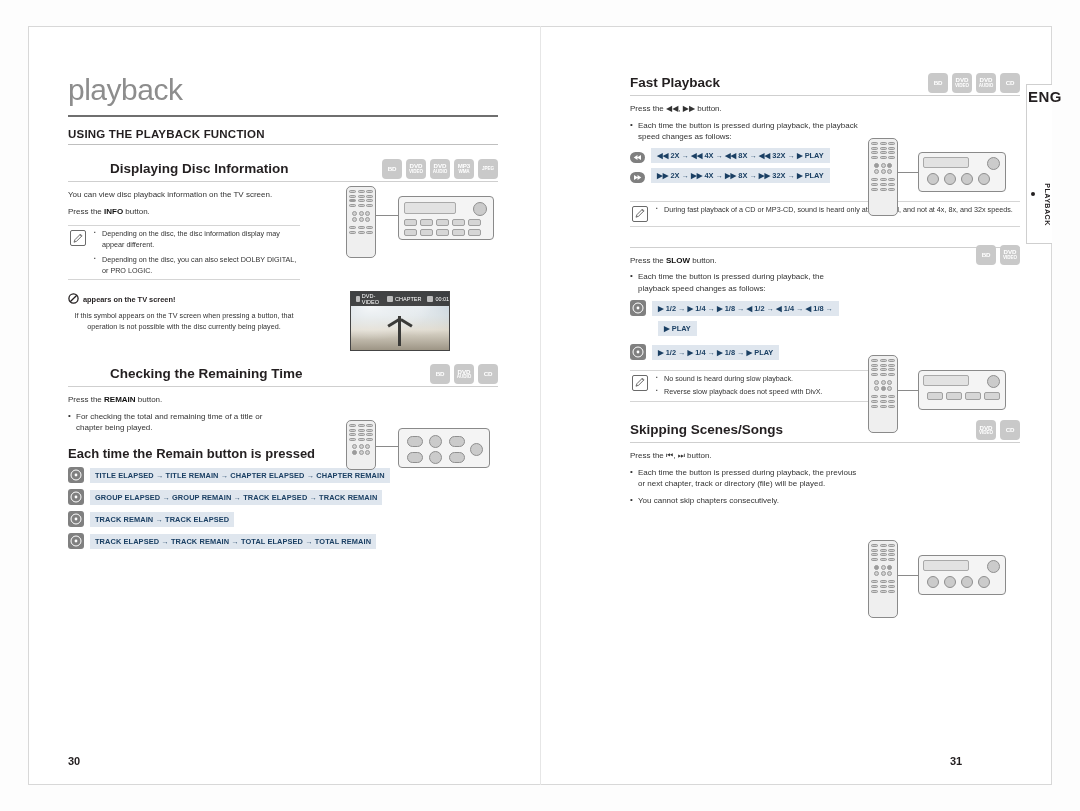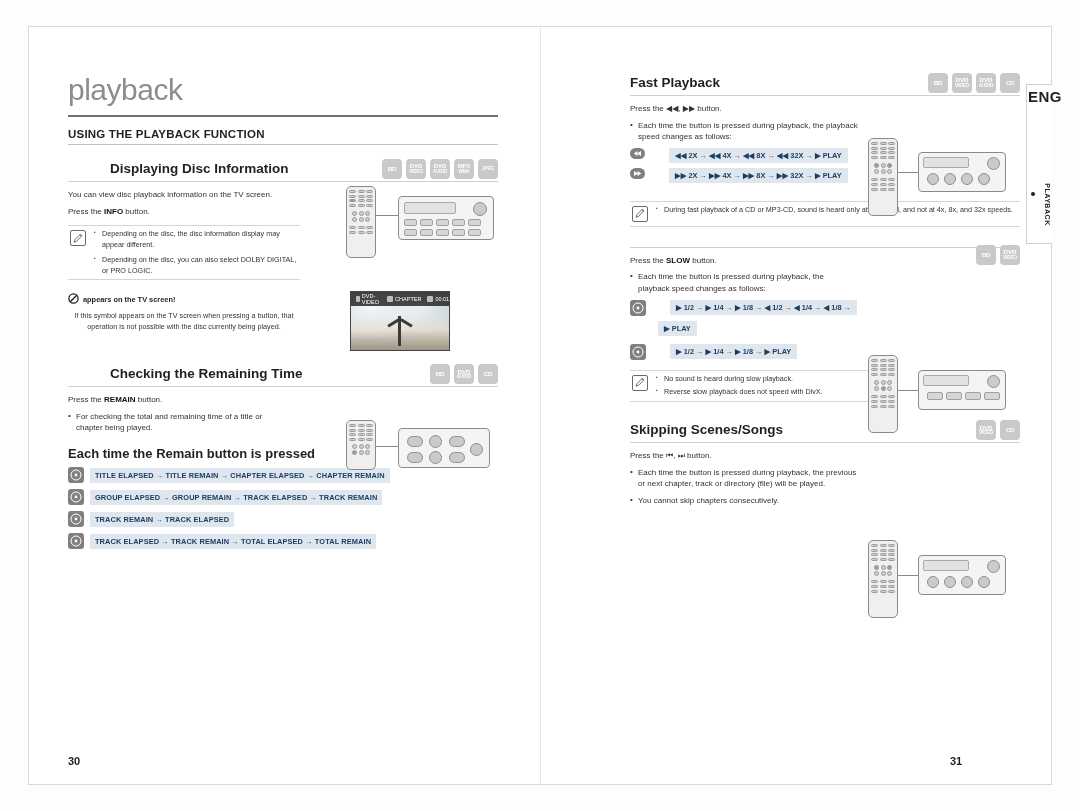--- a/index.html
+++ b/index.html
@@ -237,21 +237,21 @@
   .flow-text {
     background: #dfe6ee;
     color: #1a3f63;
     font-size: 7.4px;
     font-weight: bold;
     padding: 3px 5px;
     letter-spacing: .1px;
     white-space: nowrap;
   }
   .speed-row {
-    display: flex; align-items: flex-start; gap: 24px;
+    display: flex; align-items: flex-end; gap: 6px;
     margin-top: 5px;
   }
   .speed-text {
     background: #dfe6ee; color: #1a3f63;
     font-size: 7.4px; font-weight: bold;
     padding: 3px 6px; white-space: nowrap;
   }
   .dirbtn {
     width: 15px; height: 11px; border-radius: 6px;
     background: #7f7f7f; color: #fff;

